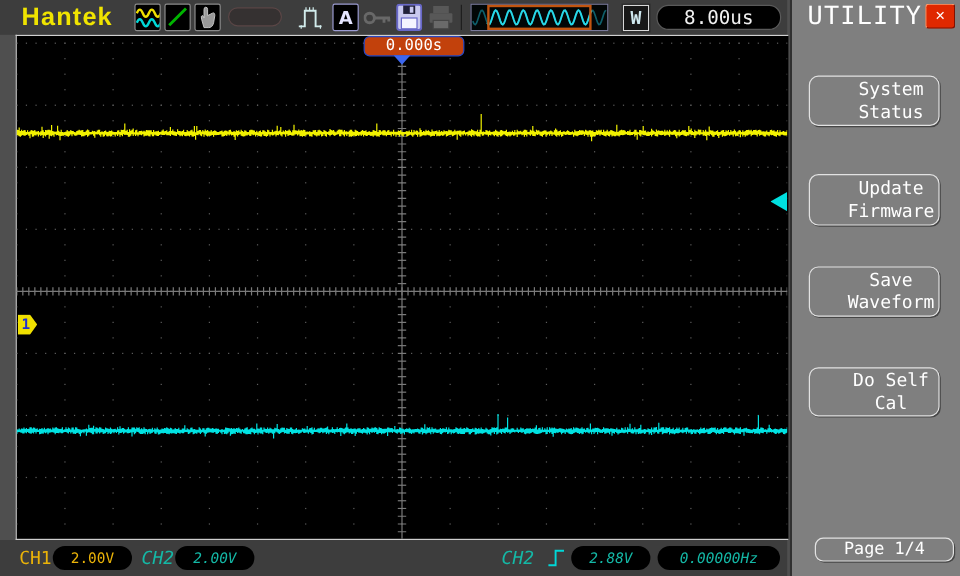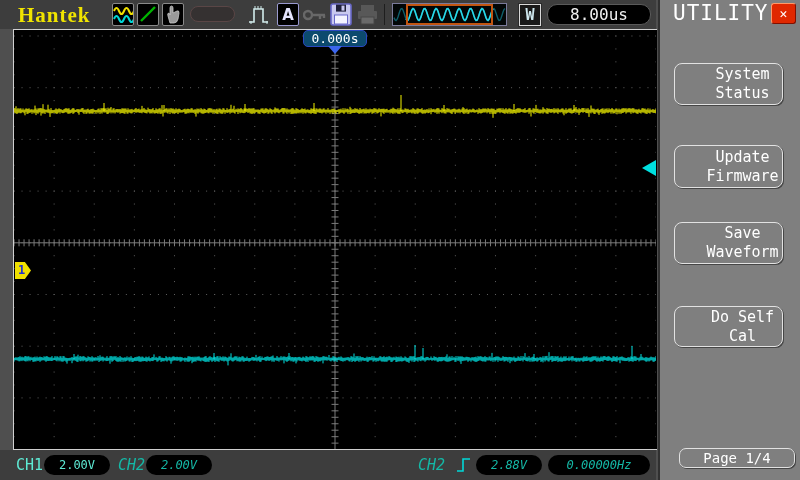--- a/index.html
+++ b/index.html
@@ -4,21 +4,21 @@
 <style>
   * { margin:0; padding:0; box-sizing:border-box; }
   html,body { background:#222; }
   .screen {
     position:relative; width:800px; height:480px; overflow:hidden;
     background:#4f4f4f;
     font-family:"DejaVu Sans Mono", monospace;
   }
   
   .topbar { position:absolute; left:0; top:0; width:656px; height:29px; background:#3d3d3d; }
-  .logo { position:absolute; left:18px; top:3px; font-family:Liberation Serif, serif;
+  .logo { position:absolute; left:18px; top:3px; font-family:Liberation Sans, sans-serif;
           font-weight:700; font-size:21px; color:#f0e400; letter-spacing:1px; }
   .icon-box { position:absolute; top:3px; width:22px; height:23px; background:#000;
               border:1px solid #8a8a8a; border-radius:2px; display:flex; align-items:center; justify-content:center; }
   .recessed-pill { position:absolute; left:190px; top:6px; width:45px; height:16px;
               border:1px solid #5a4646; border-radius:8px; background:#353131; }
   .bare-icon { position:absolute; top:3px; display:flex; align-items:center; justify-content:center; }
   .sep { position:absolute; top:4px; width:1px; height:21px; background:#1e1e1e; }
   .preview-box { position:absolute; left:392px; top:3px; width:115px; height:23px;
               background:#020606; border:1px solid #7a7a9a; }
   .preview-window { position:absolute; left:13px; top:0; width:87px; height:21px;
@@ -27,22 +27,22 @@
               border:1px solid #d8d8d8; outline:1px solid #2a2a2a; display:flex; align-items:center; justify-content:center;
               color:#cfe8ef; font-weight:700; font-size:15px; }
   .tb-pill { position:absolute; left:547px; top:4px; width:104px; height:21px; background:#000;
               border-radius:10px; border:1px solid #5a5a5a; color:#f0f0f0; font-size:16px;
               display:flex; align-items:center; justify-content:center; }
   
   .scope { position:absolute; left:13px; top:29px; width:644px; height:421px;
            background:#000; border-left:1px solid #d0d0d0; border-top:1px solid #d0d0d0;
            border-bottom:1px solid #cfcfcf; }
   .scope svg { position:absolute; left:0; top:0; }
-  .trig-flag { position:absolute; left:289px; top:0; width:64px; height:17px;
-           background:#0c4a6e; border:1px solid #2a48c0; border-radius:5px;
+  .trig-flag { position:absolute; left:289px; top:0; width:84px; height:17px;
+           background:#c2410c; border:1px solid #2a48c0; border-radius:5px;
            color:#fff; font-size:13px; display:flex; align-items:center; justify-content:center; }
   .trig-flag-pointer { position:absolute; left:314px; top:16px; width:0; height:0;
            border-left:7px solid transparent; border-right:7px solid transparent;
            border-top:8px solid #3c66ee; }
   .ch1-marker { position:absolute; left:1px; top:232px; width:16px; height:17px;
            background:#f0e000; clip-path:polygon(0 0,62% 0,100% 50%,62% 100%,0 100%);
            color:#2030d0; font-weight:700; font-size:12px; line-height:17px; padding-left:3px; }
   .trig-level-marker { position:absolute; left:628px; top:130px; width:14px; height:16px;
            background:#00e0e0; clip-path:polygon(100% 0,100% 100%,0 50%); }
   
@@ -60,21 +60,21 @@
            white-space:pre-line; cursor:pointer;padding-left:28px; }
   .page-btn { position:absolute; left:19px; top:448px; width:116px; height:20px;
            background:#7f7f7f; border:1px solid #e2e2e2; box-shadow:1px 1px 0 rgba(40,40,40,.65);
            border-radius:7px; color:#fff; font-size:14px;
            display:flex; align-items:center; justify-content:center; cursor:pointer; }
   
   .bottombar { position:absolute; left:0; top:450px; width:656px; height:30px; background:#3d3d3d; }
   .bb-label { position:absolute; top:6px; font-size:15px; }
   .bb-pill { position:absolute; top:5px; height:20px; background:#000; border-radius:10px;
            font-size:12px; display:flex; align-items:center; justify-content:center; }
-  .yellow { color:#5eead4; } .cyan { color:#14b8a6;font-style:italic; }
+  .yellow { color:#eab308; } .cyan { color:#14b8a6;font-style:italic; }
 </style>
 </head>
 <body>
 
 <div class="screen">
 
   <div class="topbar">
     <div class="logo">Hantek</div>
 
     <div class="icon-box" style="left:112px">

